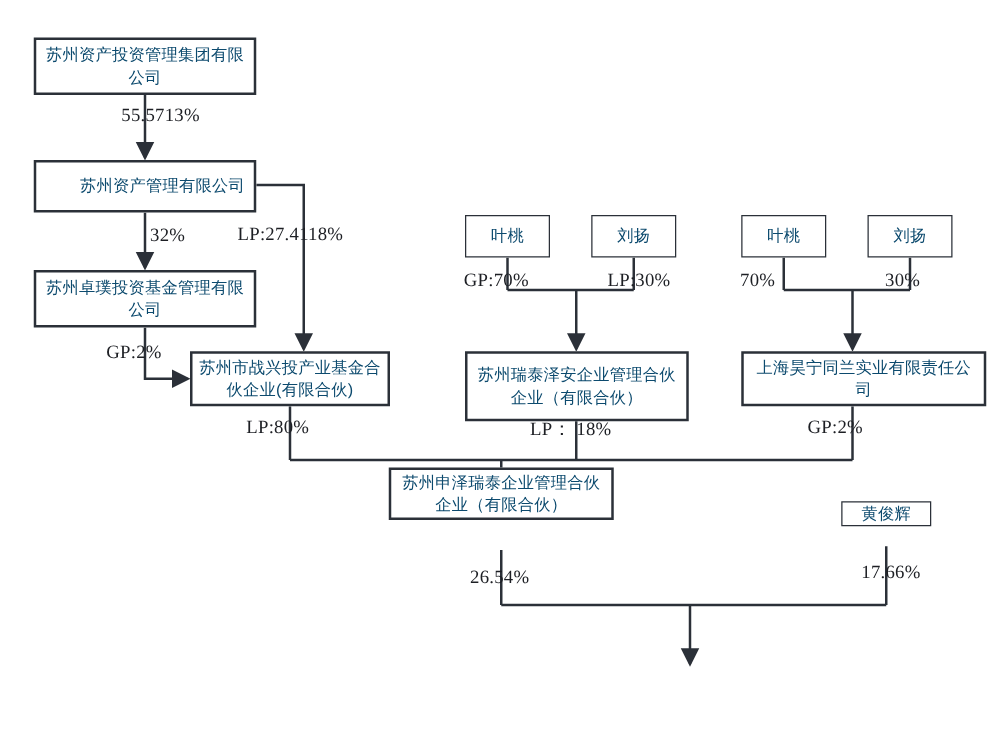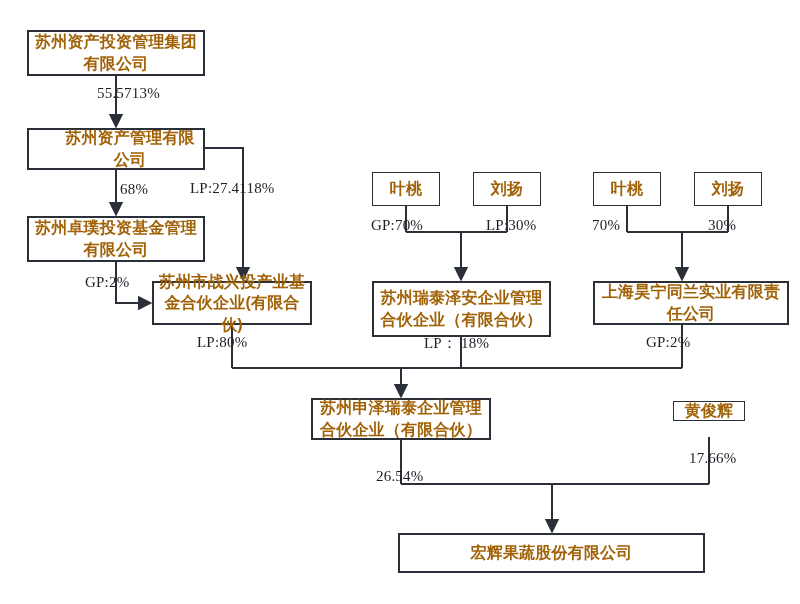--- a/index.html
+++ b/index.html
@@ -25,26 +25,25 @@
   }
   .node {
     position: absolute;
     box-sizing: border-box;
     border: 2px solid #2b3038;
     background: #ffffff;
     display: flex;
     align-items: center;
     justify-content: center;
     text-align: center;
-    color: #a16207;
-    font-size: 16px;
+    color: #0c4a6e;
+    font-size: 13px;
     line-height: 1.35;
     letter-spacing: 0.2px;
     padding: 0 4px;
-    font-weight: bold;
   }
   .node.thin { border-width: 1.6px; }
   .node span { display: block; }
   .edge-label {
     position: absolute;
     color: #1d1f24;
     font-family: "Liberation Serif", serif;
     font-size: 15px;
     white-space: nowrap;
     letter-spacing: 0.2px;
@@ -127,39 +126,36 @@
   </div>
 
   <div class="node thin" style="left:694px;top:172px;width:68px;height:34px;">
     <span>刘扬</span>
   </div>
 
   <div class="node" style="left:593px;top:281px;width:196px;height:44px;">
     <span>上海昊宁同兰实业有限责任公司</span>
   </div>
 
-  <div class="node" style="left:311px;top:398px;width:180px;height:42px;">
+  <div class="node" style="left:311px;top:374px;width:180px;height:42px;">
     <span>苏州申泽瑞泰企业管理合伙企业（有限合伙）</span>
   </div>
 
   <div class="node thin" style="left:673px;top:401px;width:72px;height:20px;">
     <span>黄俊辉</span>
   </div>
 
-  <div class="node" style="left:398px;top:533px;width:307px;height:40px;">
-    <span>宏辉果蔬股份有限公司</span>
-  </div>
 
   <div class="edge-label" style="left:74px;top:85px;margin-left:23px;">55.5713%</div>
-  <div class="edge-label" style="left:120px;top:181px;">68%</div>
+  <div class="edge-label" style="left:120px;top:181px;">32%</div>
   <div class="edge-label" style="left:190px;top:180px;">LP:27.4118%</div>
   <div class="edge-label" style="left:85px;top:274px;">GP:2%</div>
   <div class="edge-label" style="left:371px;top:217px;">GP:70%</div>
   <div class="edge-label" style="left:474px;top:217px;margin-left:12px;">LP:30%</div>
   <div class="edge-label" style="left:592px;top:217px;">70%</div>
   <div class="edge-label" style="left:708px;top:217px;">30%</div>
   <div class="edge-label" style="left:197px;top:334px;">LP:80%</div>
   <div class="edge-label" style="left:424px;top:334px;">LP： 18%</div>
   <div class="edge-label" style="left:646px;top:334px;">GP:2%</div>
-  <div class="edge-label" style="left:376px;top:468px;">26.54%</div>
+  <div class="edge-label" style="left:376px;top:454px;">26.54%</div>
   <div class="edge-label" style="left:689px;top:450px;">17.66%</div>
 
 </div>
 
 </body></html>

